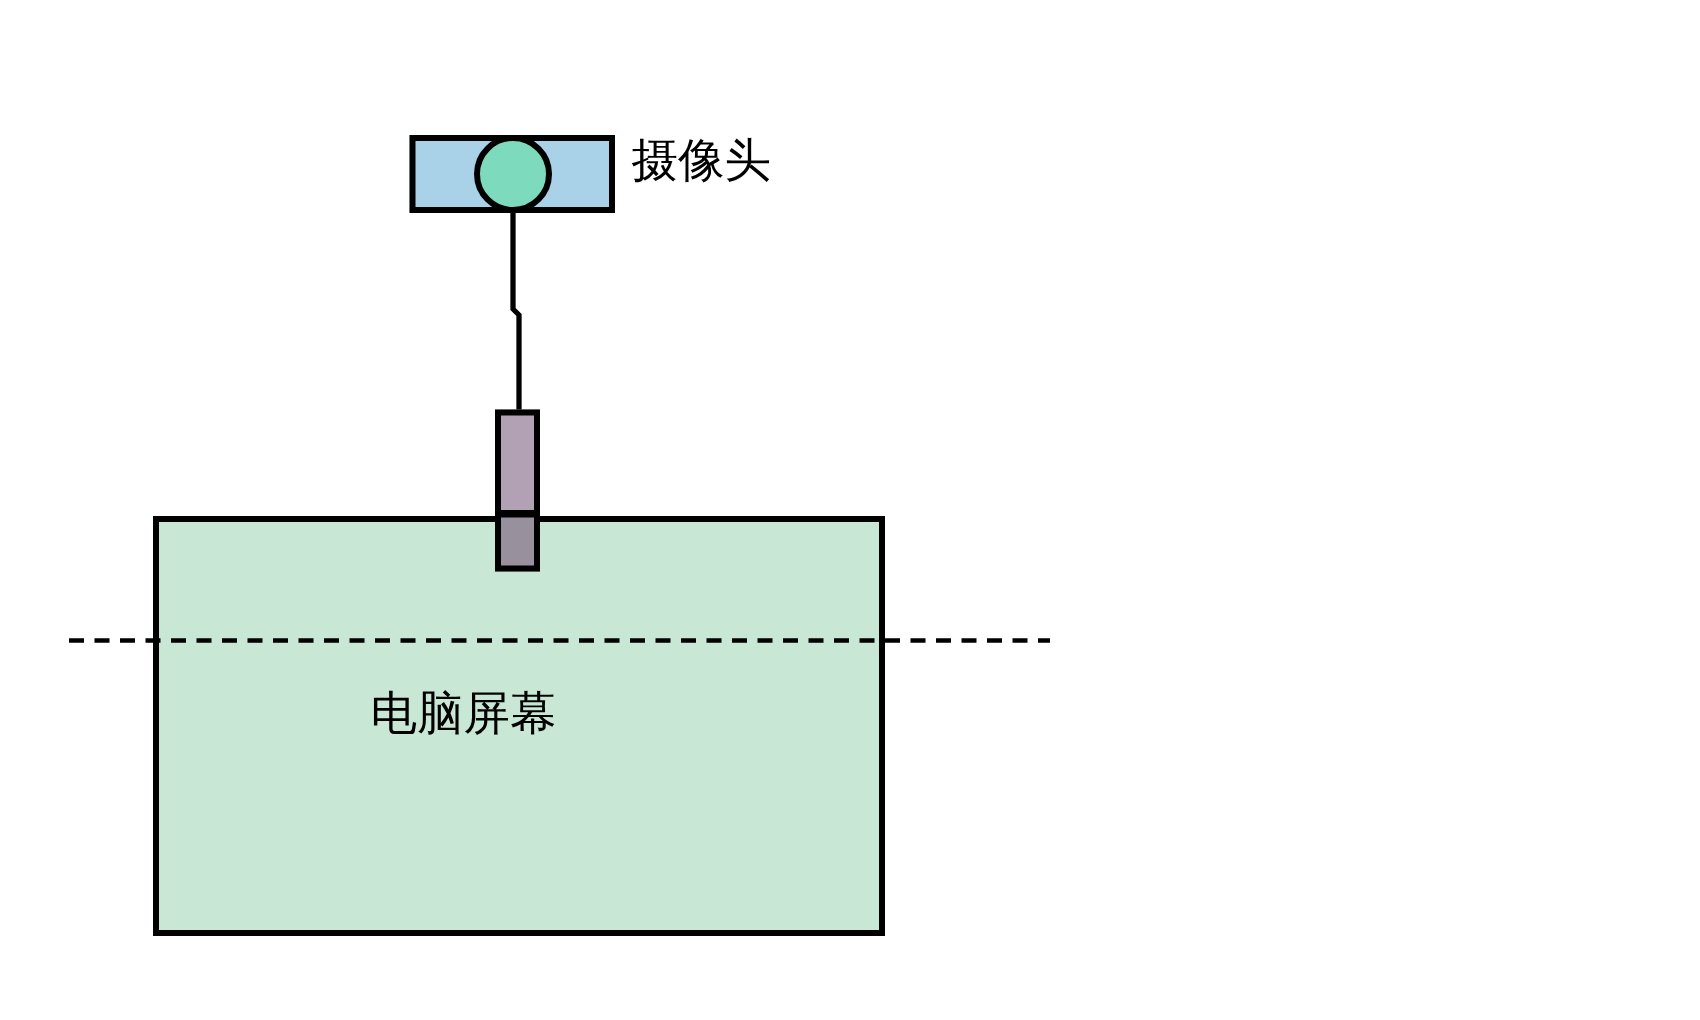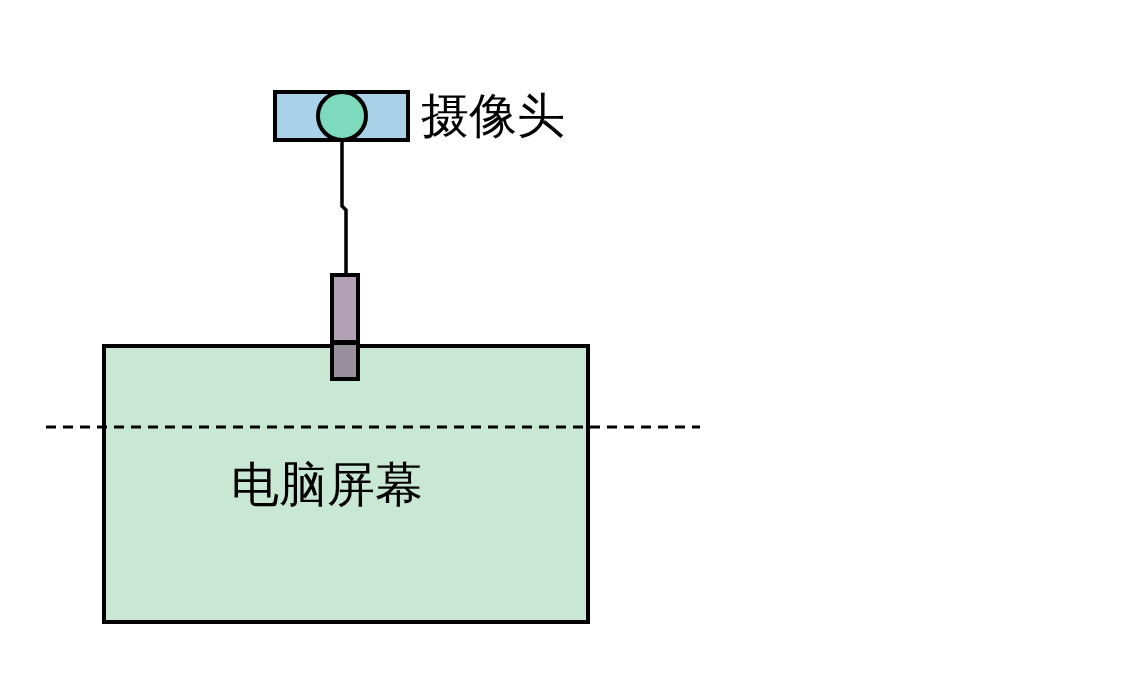--- a/index.html
+++ b/index.html
@@ -49,26 +49,26 @@
     background: var(--stand-lower);
   }
   .screen {
     left: 102px; top: 344px;
     width: 488px; height: 280px;
     background: var(--screen-fill);
   }
   .label {
     position: absolute;
     color: var(--outline);
-    font-size: 48px;
+    font-size: 31px;
     line-height: 1.1;
     white-space: nowrap;
   }
   .label-camera { left: 421px; top: 90px; }
-  .label-screen { left: 231px; top: 459px; }
+  .label-screen { left: 247px; top: 459px; }
   .label-eyeline { left: 704px; top: 392px; }
   svg.lines {
     position: absolute;
     left: 0; top: 0;
     width: 1133px; height: 680px;
     pointer-events: none;
   }
 </style>
 </head>
 <body>

